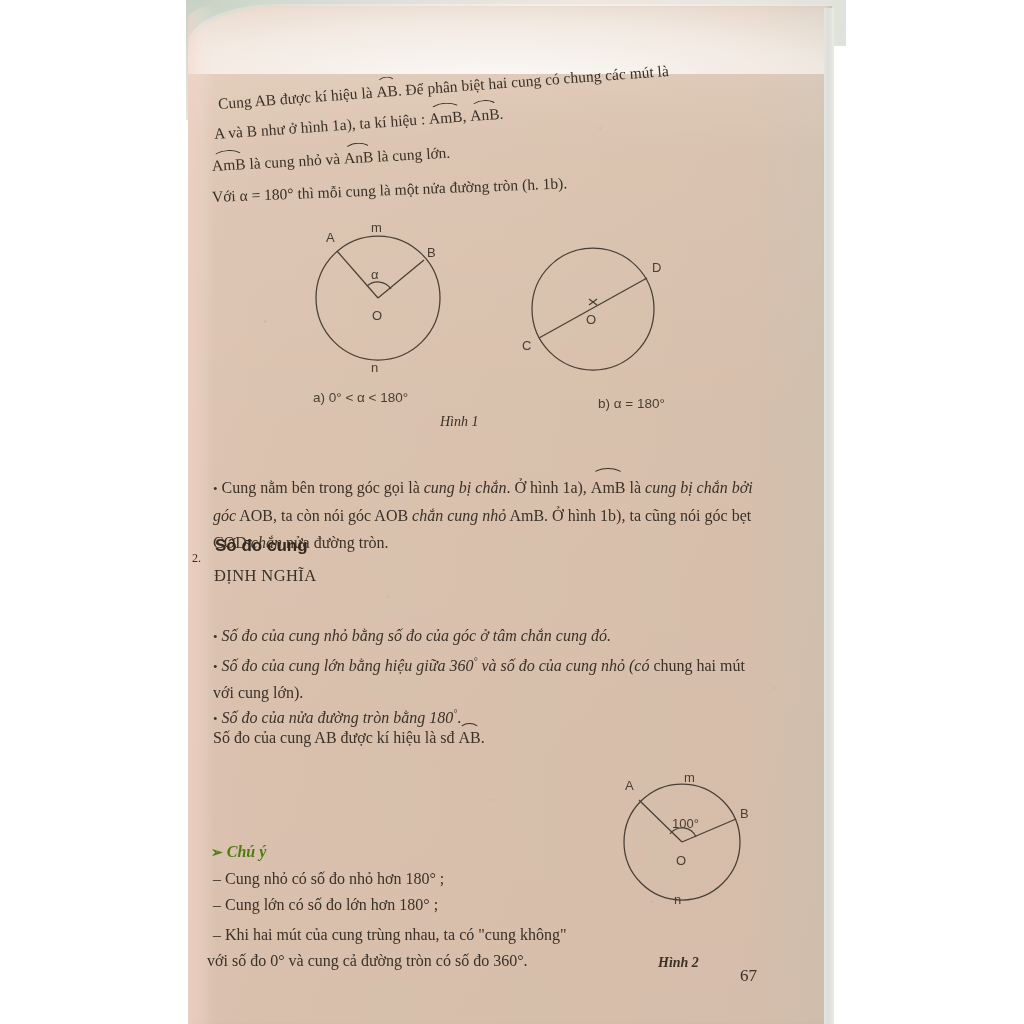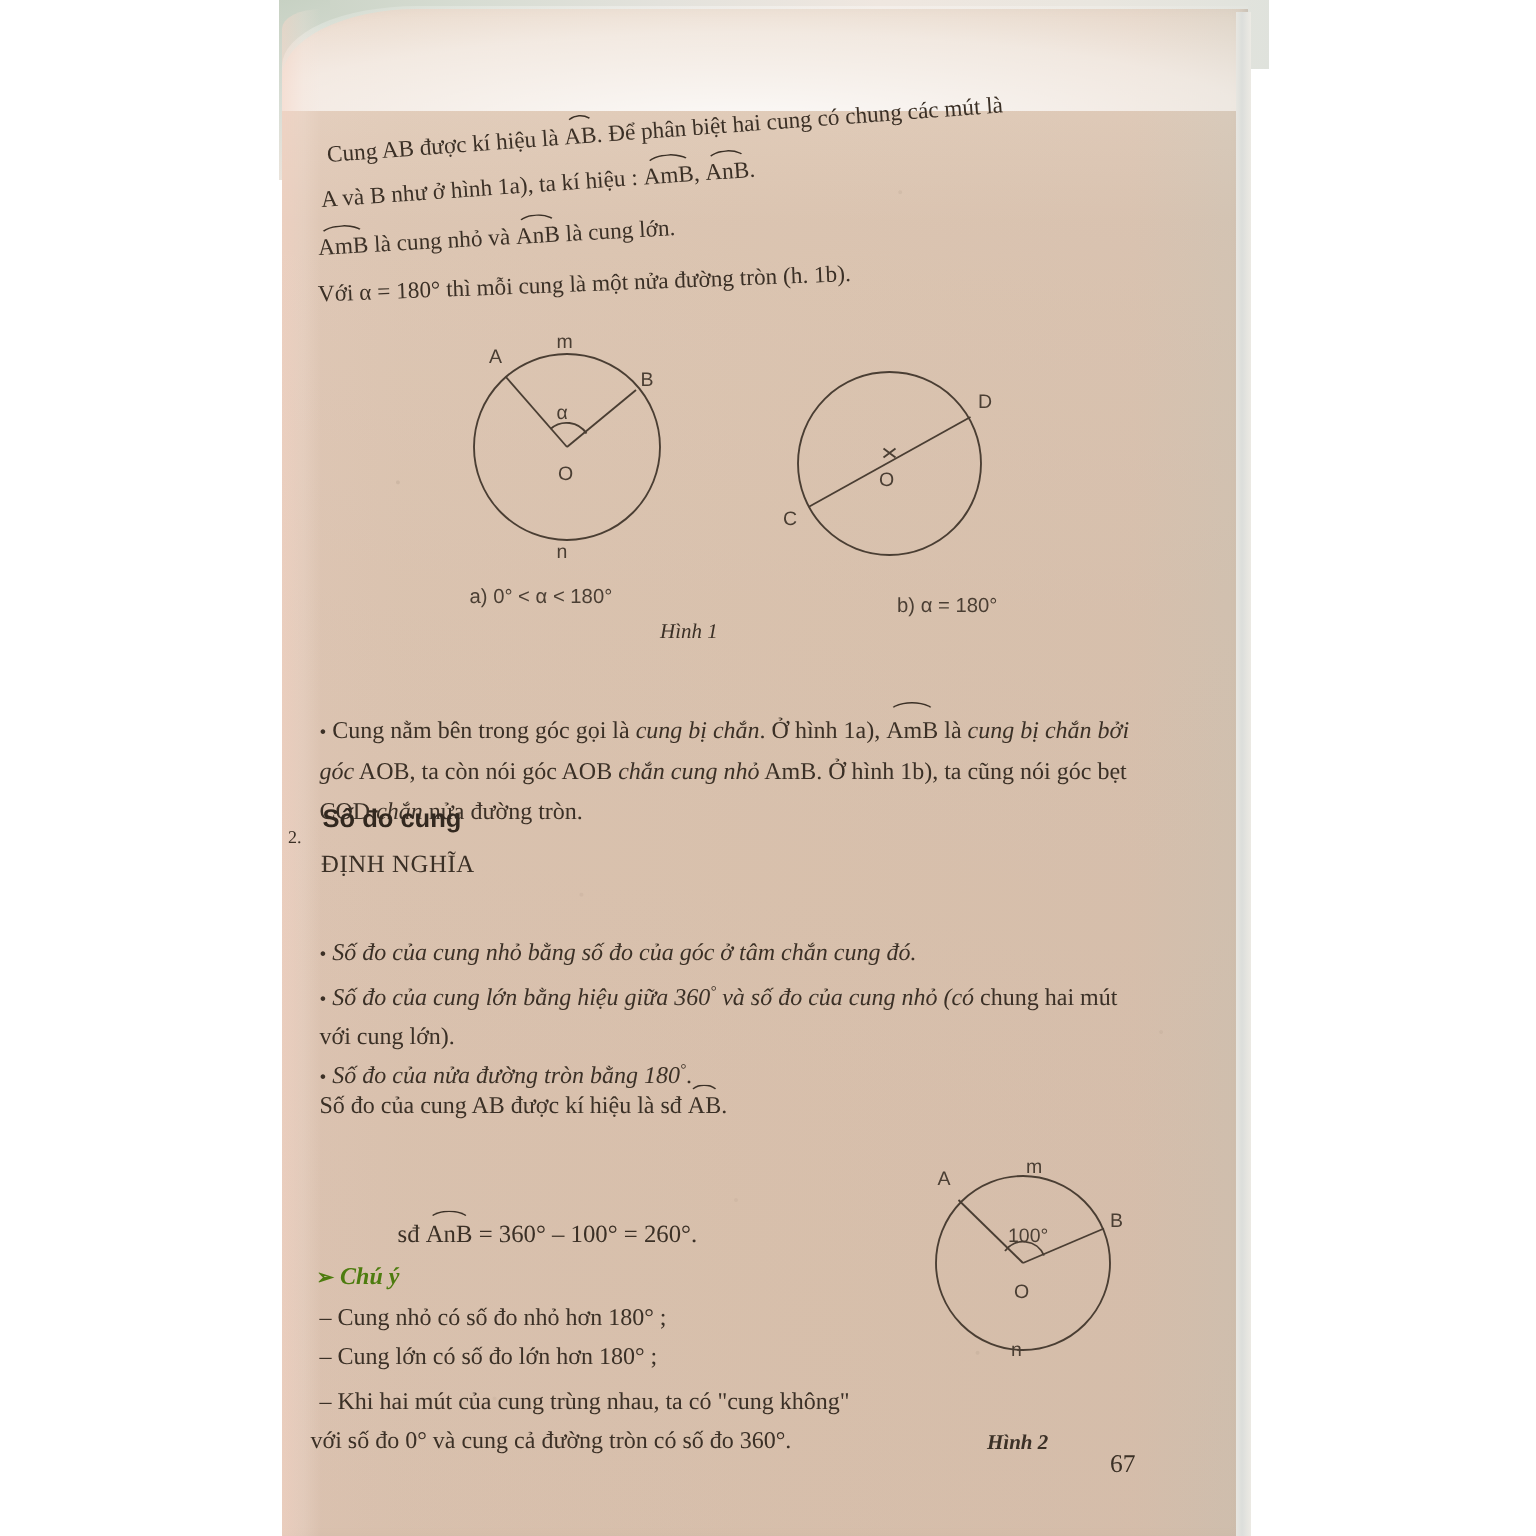--- a/index.html
+++ b/index.html
@@ -222,24 +222,20 @@
     <span style="font-size:13px;">•</span>
     <span class="it">Số đo của nửa đường tròn bằng 180</span><span class="sup it">°</span><span>.</span>
   </div>
 
   <div class="para" style="left:213px; top:696px; font-size:16px;">
     <span>Số đo của cung AB được kí hiệu là sđ</span>
     <span class="arc">AB</span><span>.</span>
   </div>
 
 
-  <div class="para" style="left:265px; top:780px; font-size:16.5px;">
-    <span>sđ</span>
-    <span class="arc">AnB</span><span> = 360° – 100° = 260°.</span>
-  </div>
 
   <div class="para bd it" style="left:211px; top:811px; font-size:16px; color:#4d7c0f;">
     <span style="font-style:normal; font-size:14px;">➢</span>
     <span>Chú ý</span>
   </div>
 
   <div class="para" style="left:213px; top:838px; font-size:16px;">– Cung nhỏ có số đo nhỏ hơn 180° ;</div>
   <div class="para" style="left:213px; top:864px; font-size:16px;">– Cung lớn có số đo lớn hơn 180° ;</div>
   <div class="para" style="left:213px; top:894px; font-size:16px;">– Khi hai mút của cung trùng nhau, ta có "cung không"</div>
   <div class="para" style="left:207px; top:920px; font-size:16px;">với số đo 0° và cung cả đường tròn có số đo 360°.</div>

